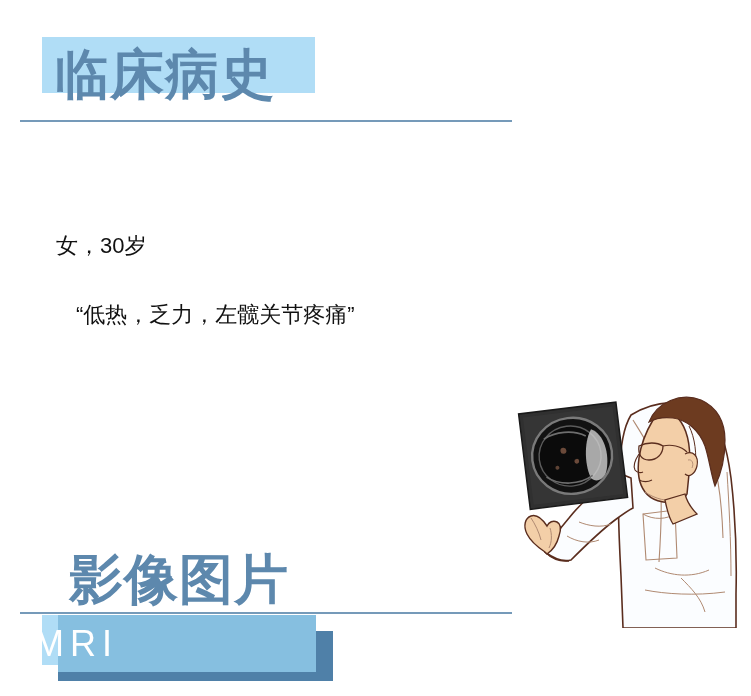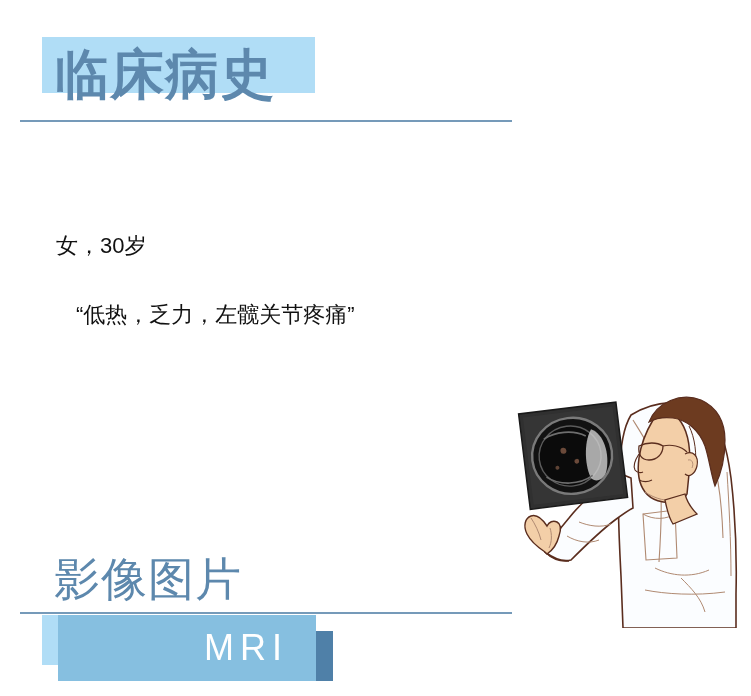--- a/index.html
+++ b/index.html
@@ -75,24 +75,24 @@
   }
 
   
   .section-2 {
     position: absolute;
     left: 0; top: 545px;
     width: 751px; height: 151px;
   }
   .title-bottom {
     position: absolute;
-    left: 54px; top: 7px;
-    font-size: 46px;
+    left: 69px; top: 7px;
+    font-size: 54px;
     line-height: 54px;
-    font-weight: normal;
+    font-weight: bold;
     color: #5d88ad;
     letter-spacing: 1px;
     white-space: nowrap;
   }
   .rule-bottom {
     position: absolute;
     left: 20px; top: 67px;
     width: 492px; height: 2px;
     background: #5d88ad;
     opacity: 0.85;
@@ -109,26 +109,26 @@
   .chip-dark {
     position: absolute;
     left: 58px; top: 86px;
     width: 275px; height: 50px;
     background: #4f80a8;
     z-index: 2;
   }
   .chip-mid {
     position: absolute;
     left: 58px; top: 70px;
-    width: 258px; height: 66px;
+    width: 258px; height: 57px;
     background: #86bfe0;
     z-index: 3;
     display: flex;
     align-items: center;
-    justify-content: flex-end;
+    justify-content: flex-start;
   }
   .chip-mid-label {
     font-size: 36px;
     line-height: 40px;
     color: #ffffff;
     letter-spacing: 6px;
     font-weight: normal;
     padding-left: 4px;
     transform: translateX(-28px);
   }

